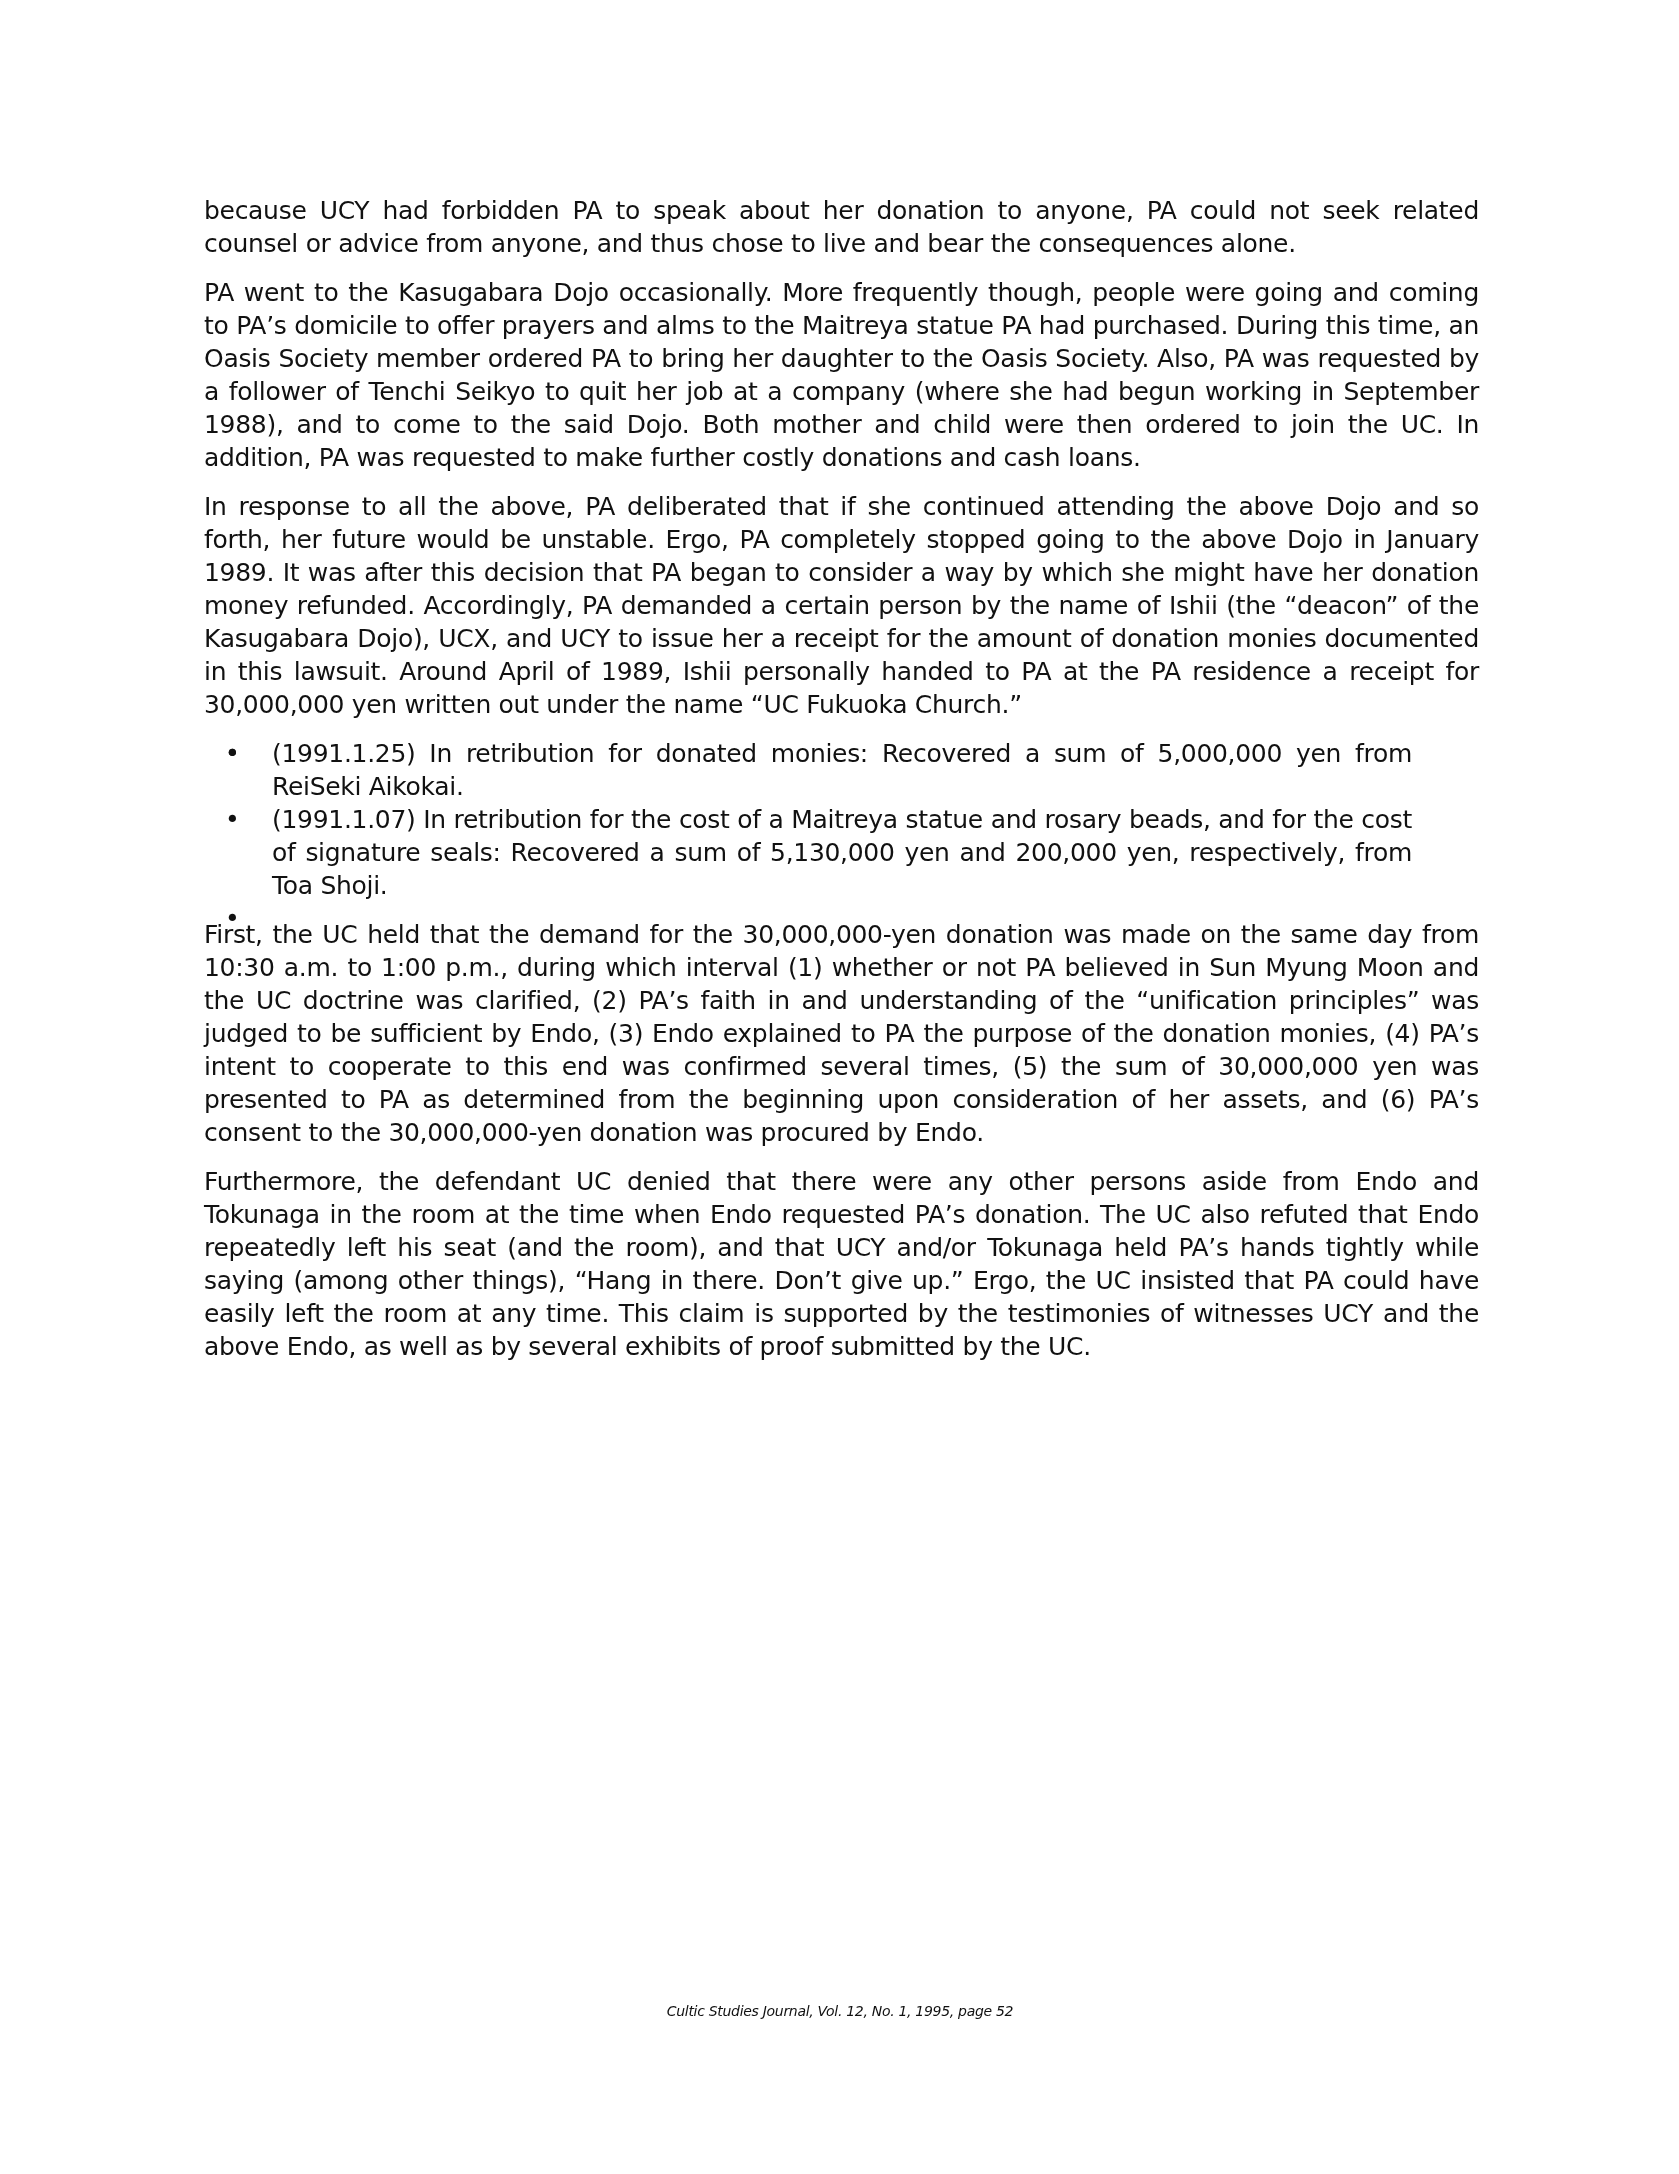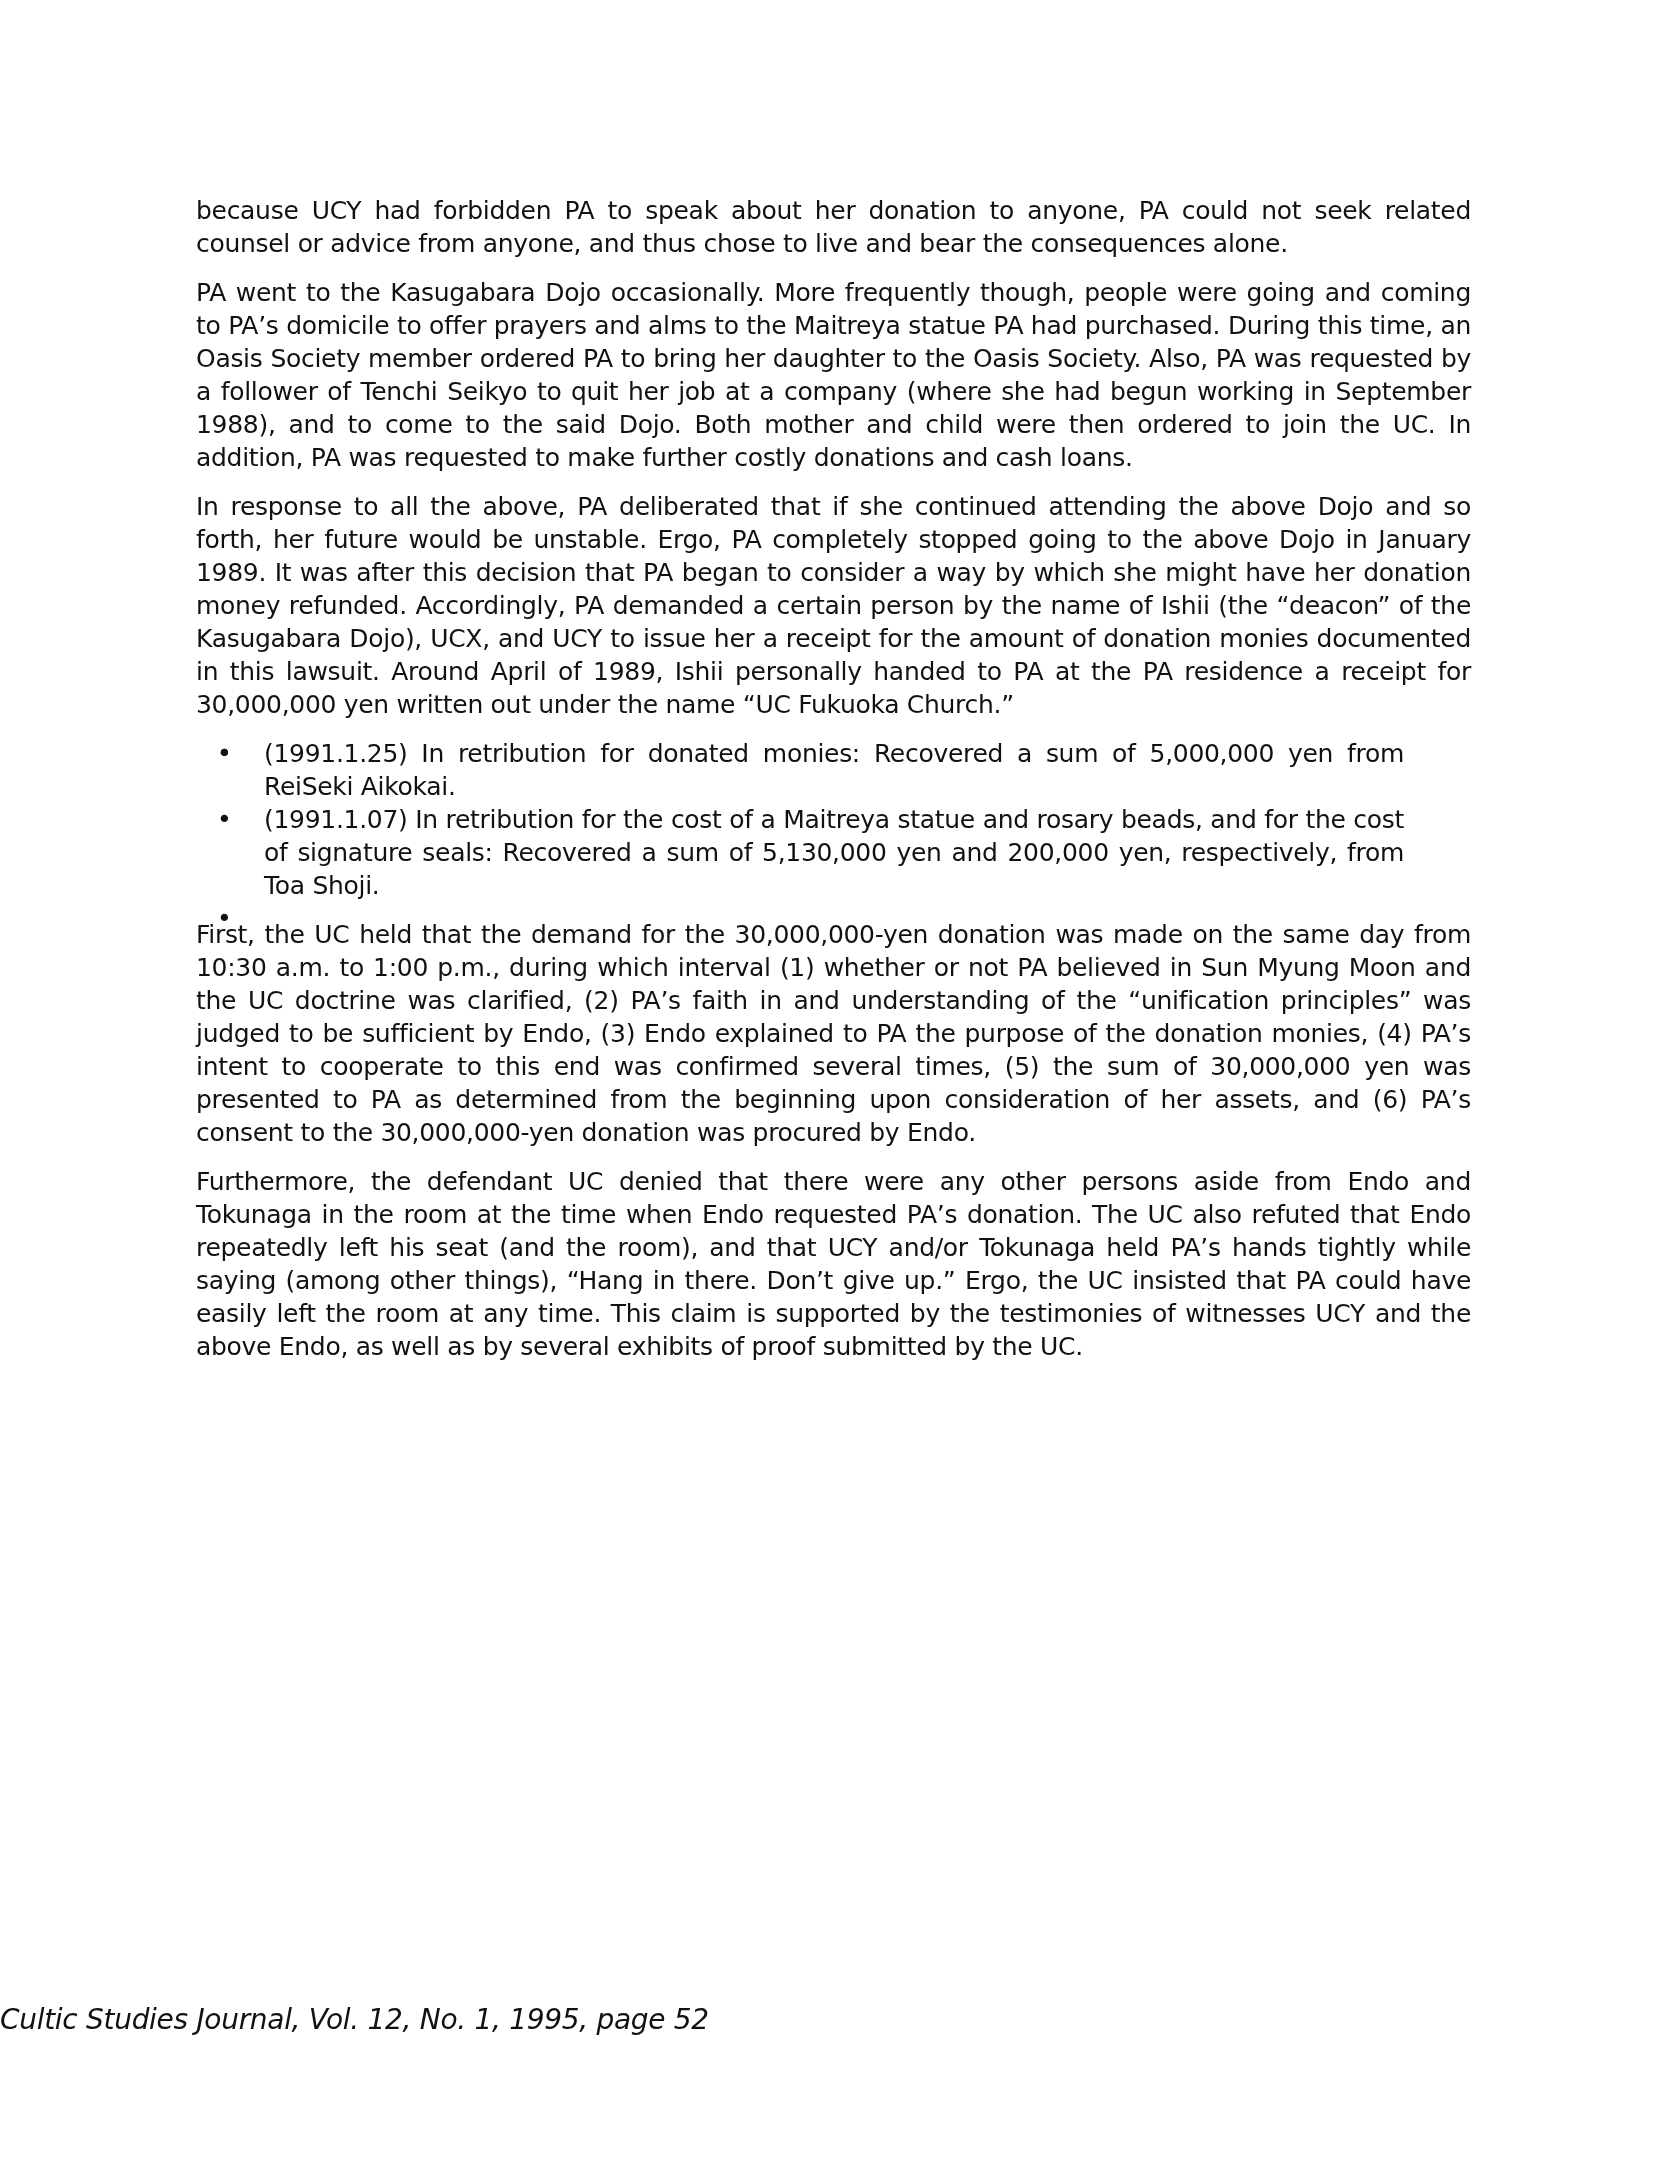--- a/index.html
+++ b/index.html
@@ -1,30 +1,30 @@
 <!DOCTYPE html>
 <html style="font-size:15px"><head>
 <meta charset="utf-8">
 <style>
   html, body { margin: 0; padding: 0; background: #ffffff; }
   body { width: 1680px; height: 2174px; position: relative; overflow: hidden; }
   .page {
-    position: absolute; left: 196px; top: 194px; width: 1275px;
+    position: absolute; left: 204px; top: 194px; width: 1275px;
     font-family: "DejaVu Sans", sans-serif;
     font-size: 25px; line-height: 33px; color: #111111;
     letter-spacing: -0.3px;
   }
   .para { margin: 0 0 16px 0; text-align: justify; }
   .heading { margin: 0 0 16px 0; font-weight: bold; }
   ul.list { list-style: none; margin: 0 0 16px 0; padding: 0; }
   ul.list li { position: relative; padding-left: 68px; width: 1140px; text-align: justify; }
   ul.list li .bullet { position: absolute; left: 21px; top: 0; }
   .footer {
-    position: absolute; left: 0; width: 1680px; top: 2003px; text-align: left;
-    font-family: "DejaVu Sans", sans-serif; font-style: italic; font-size: 28px;
+    position: absolute; left: 0; width: 1680px; top: 2003px; text-align: center;
+    font-family: "DejaVu Sans", sans-serif; font-style: italic; font-size: 14px;
     color: #111111; letter-spacing: -0.3px;
   }
 </style>
 </head>
 <body>
 
 <div class="page">
   <p class="para">because UCY had forbidden PA to speak about her donation to anyone, PA could not seek related counsel or advice from anyone, and thus chose to live and bear the consequences alone.</p>
   <p class="para">PA went to the Kasugabara Dojo occasionally. More frequently though, people were going and coming to PA’s domicile to offer prayers and alms to the Maitreya statue PA had purchased. During this time, an Oasis Society member ordered PA to bring her daughter to the Oasis Society. Also, PA was requested by a follower of Tenchi Seikyo to quit her job at a company (where she had begun working in September 1988), and to come to the said Dojo. Both mother and child were then ordered to join the UC. In addition, PA was requested to make further costly donations and cash loans.</p>
   <p class="para">In response to all the above, PA deliberated that if she continued attending the above Dojo and so forth, her future would be unstable. Ergo, PA completely stopped going to the above Dojo in January 1989. It was after this decision that PA began to consider a way by which she might have her donation money refunded. Accordingly, PA demanded a certain person by the name of Ishii (the “deacon” of the Kasugabara Dojo), UCX, and UCY to issue her a receipt for the amount of donation monies documented in this lawsuit. Around April of 1989, Ishii personally handed to PA at the PA residence a receipt for 30,000,000 yen written out under the name “UC Fukuoka Church.”</p>

